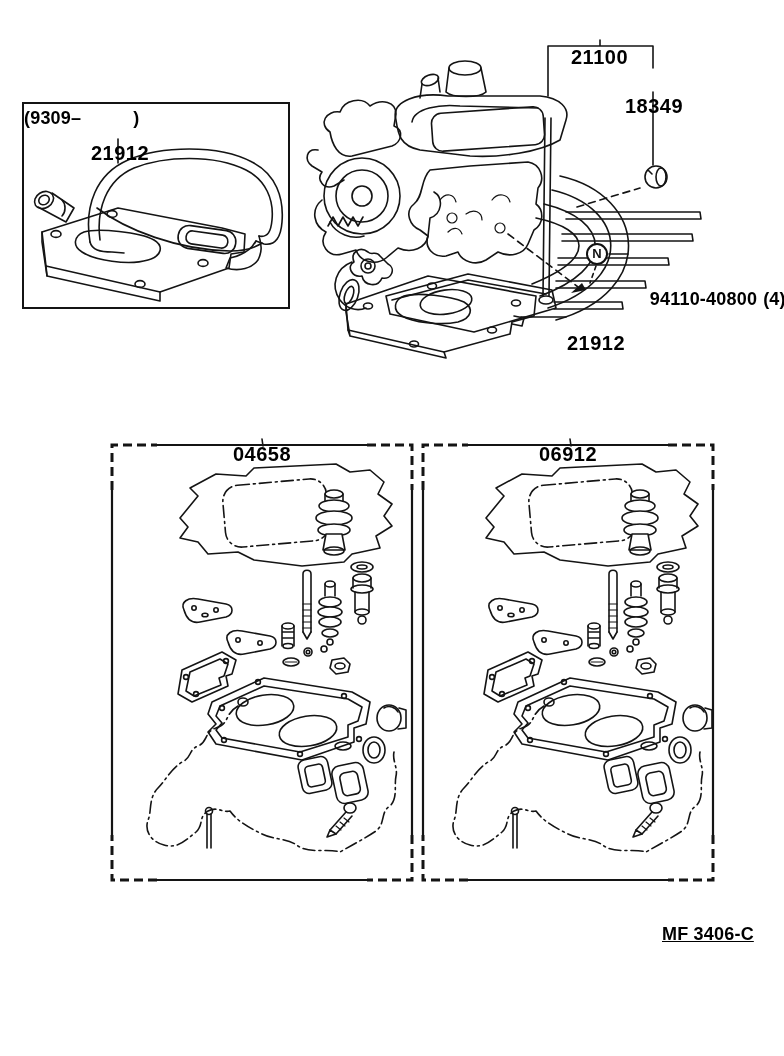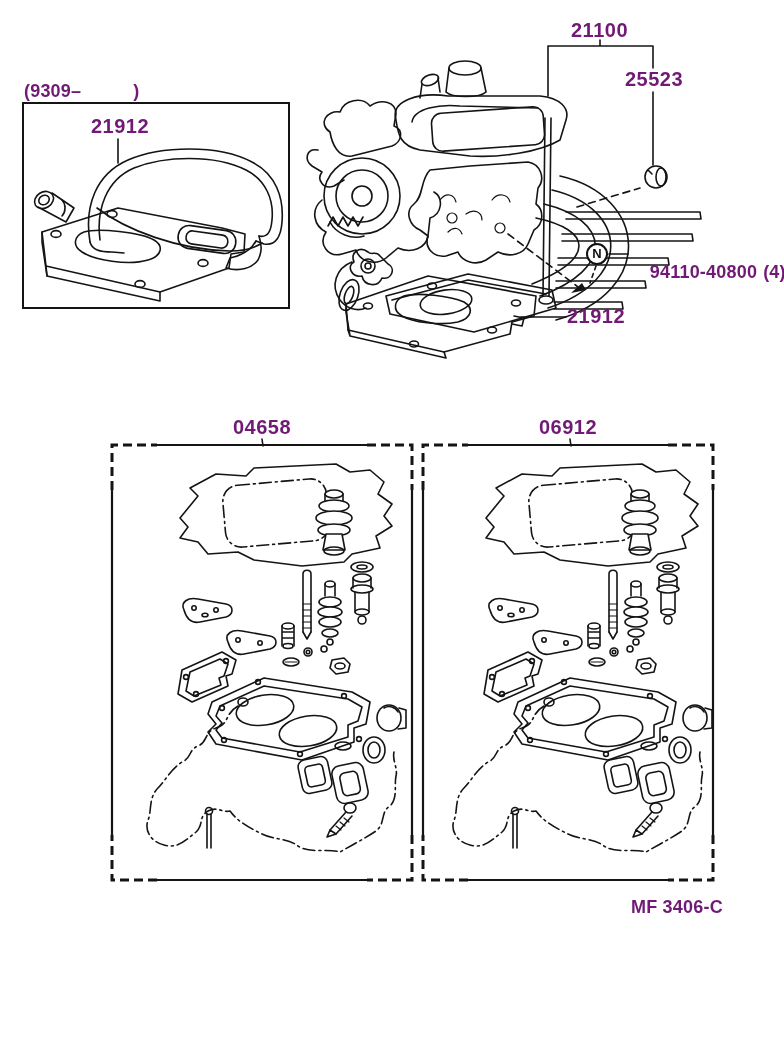--- a/index.html
+++ b/index.html
@@ -1,20 +1,20 @@
 <!DOCTYPE html>
 <html><head>
 <meta charset="utf-8">
 <style>
   html,body{margin:0;padding:0;background:#fff;}
   .sheet{position:relative;width:784px;height:1056px;background:#fff;overflow:hidden;
          font-family:"Liberation Sans", sans-serif;color:#111;}
   svg.art{position:absolute;left:0;top:0;}
   .part-label{position:absolute;font-weight:700;font-size:20px;letter-spacing:.5px;
-              white-space:pre;line-height:1;color:#701a75;}
+              white-space:pre;line-height:1;color:#000000;margin-top:27px;}
   .small-label{font-size:18px;letter-spacing:.2px;}
   .note-label{font-size:18px;letter-spacing:.2px;}
   .nut-circle{position:absolute;width:22px;height:22px;border:2px solid #111;border-radius:50%;
               box-sizing:border-box;text-align:center;font-weight:700;font-size:13px;
               line-height:18px;background:#fff;}
   .qty{margin-left:6px;}
   
   .ln{fill:none;stroke:#141414;stroke-width:1.6;stroke-linecap:round;stroke-linejoin:round;}
   .lnw{fill:#fff;stroke:#141414;stroke-width:1.6;stroke-linecap:round;stroke-linejoin:round;}
   .thin{stroke-width:1.2;}
@@ -262,28 +262,28 @@
     <use href="#kit" x="306" y="0"></use>
   </g>
 </svg>
 
   <div class="part-label note-label" style="left:24px;top:82px;">(9309–          )</div>
 
   <div class="part-label" style="left:91px;top:116px;">21912</div>
 
   <div class="part-label" style="left:571px;top:20px;">21100</div>
 
-  <div class="part-label" style="left:625px;top:69px;">25523</div>
+  <div class="part-label" style="left:625px;top:69px;">18349</div>
 
   <div class="nut-circle" style="left:586px;top:243px;">N</div>
 
   <div class="part-label small-label" style="left:629px;top:245px;">
     <span>94110-40800</span><span class="qty">(4)</span>
   </div>
 
   <div class="part-label" style="left:567px;top:306px;">21912</div>
 
   <div class="part-label" style="left:233px;top:417px;">04658</div>
 
   <div class="part-label" style="left:539px;top:417px;">06912</div>
 
-  <div class="part-label small-label" style="left:631px;top:898px;">MF 3406-C</div>
+  <div class="part-label small-label" style="left:662px;top:898px;text-decoration:underline;">MF 3406-C</div>
 </div>
 
 </body></html>

